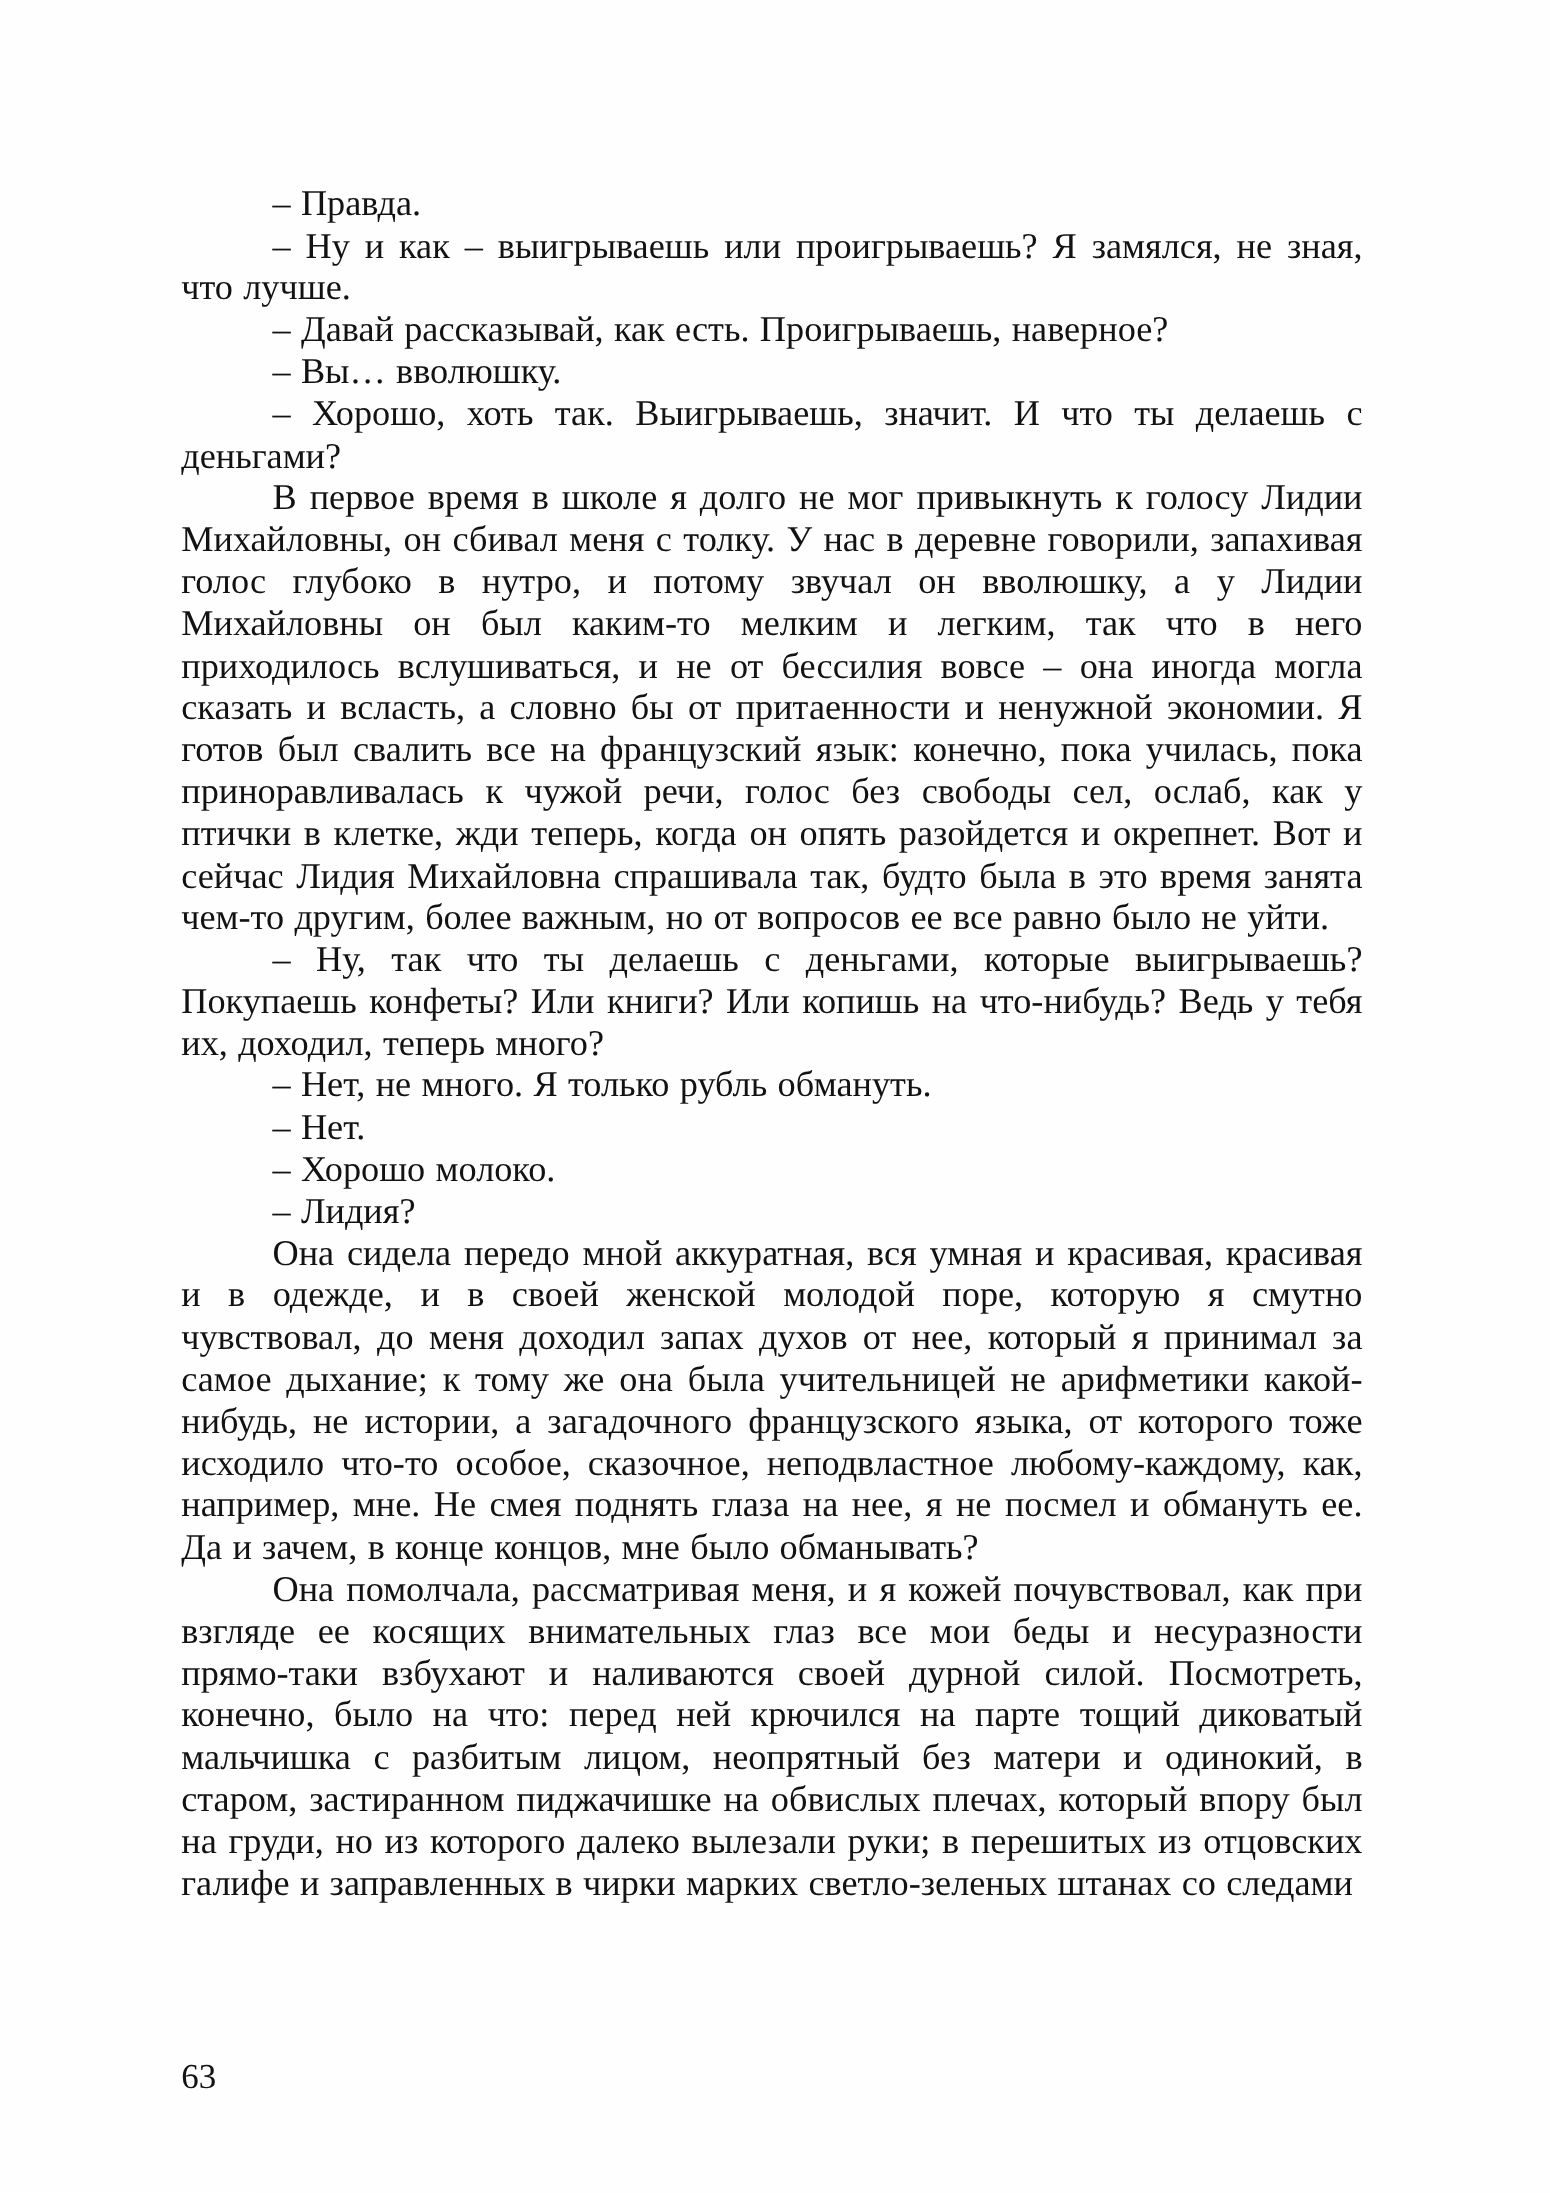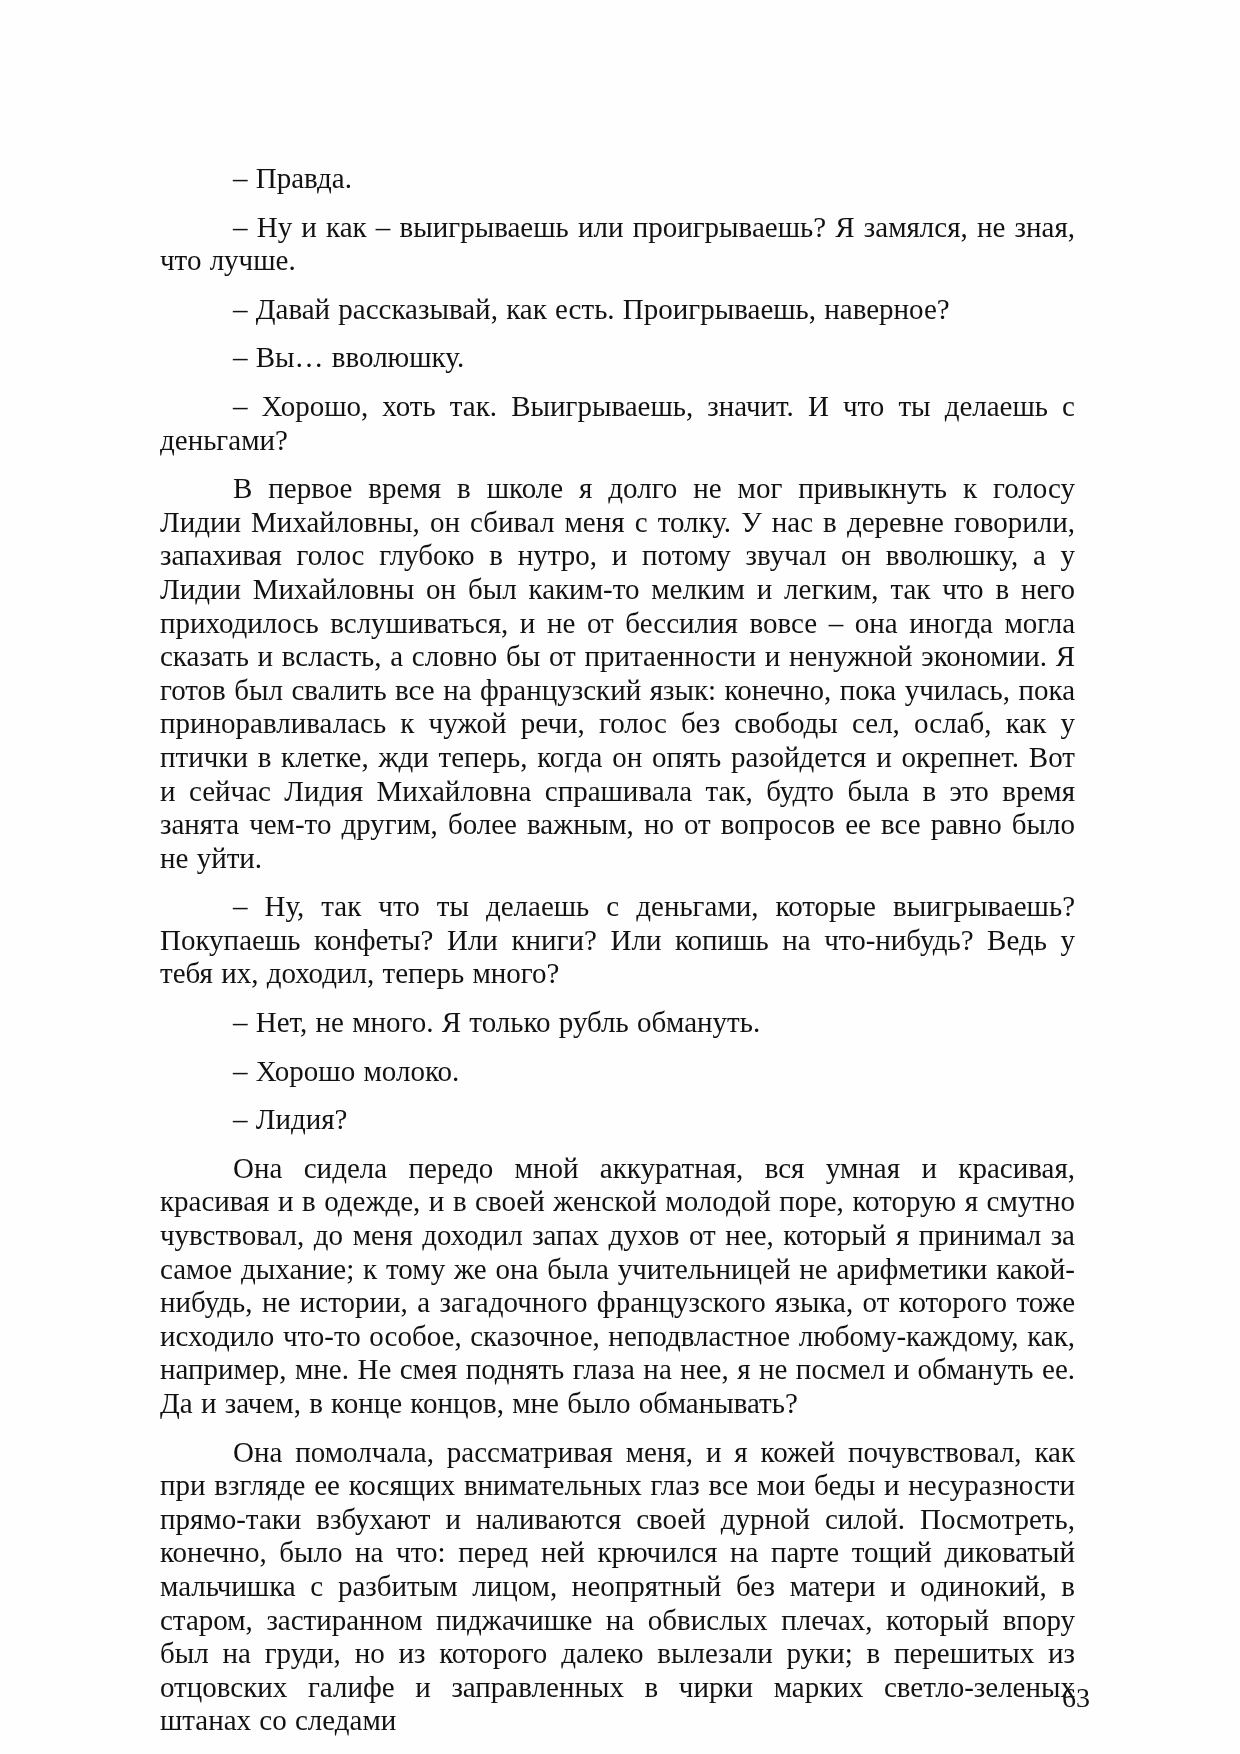--- a/index.html
+++ b/index.html
@@ -12,51 +12,51 @@
     width: 1240px;
     height: 1754px;
     background: #fffefe;
     box-sizing: border-box;
     padding: 147px 150px 0 145px;
     overflow: hidden;
     font-family: "Liberation Serif", "DejaVu Serif", serif;
     color: #121212;
   }
   .body-text p {
-    margin: 15px;
+    margin: 0;
     padding: 0;
     font-size: 29px;
     line-height: 33.6px;
     text-align: justify;
     text-indent: 73px;
     word-spacing: 1px;
   }
   .page-number {
     position: absolute;
     left: 145px;
     right: 150px;
     top: 1645px;
-    text-align: right;
+    text-align: left;
     font-size: 28px;
     line-height: 34px;
-    margin-top: 36px;
   }
 </style>
 </head>
 <body>
 
 <div class="page">
   <div class="body-text">
     <p>– Правда.</p>
     <p>– Ну и как – выигрываешь или проигрываешь? Я замялся, не зная, что лучше.</p>
     <p>– Давай рассказывай, как есть. Проигрываешь, наверное?</p>
     <p>– Вы… вволюшку.</p>
     <p>– Хорошо, хоть так. Выигрываешь, значит. И что ты делаешь с деньгами?</p>
     <p>В первое время в школе я долго не мог привыкнуть к голосу Лидии Михайловны, он сбивал меня с толку. У нас в деревне говорили, запахивая голос глубоко в нутро, и потому звучал он вволюшку, а у Лидии Михайловны он был каким-то мелким и легким, так что в него приходилось вслушиваться, и не от бессилия вовсе – она иногда могла сказать и всласть, а словно бы от притаенности и ненужной экономии. Я готов был свалить все на французский язык: конечно, пока училась, пока приноравливалась к чужой речи, голос без свободы сел, ослаб, как у птички в клетке, жди теперь, когда он опять разойдется и окрепнет. Вот и сейчас Лидия Михайловна спрашивала так, будто была в это время занята чем-то другим, более важным, но от вопросов ее все равно было не уйти.</p>
     <p>– Ну, так что ты делаешь с деньгами, которые выигрываешь? Покупаешь конфеты? Или книги? Или копишь на что-нибудь? Ведь у тебя их, доходил, теперь много?</p>
     <p>– Нет, не много. Я только рубль обмануть.</p>
+    <p>– Нет.</p>
     <p>– Хорошо молоко.</p>
     <p>– Лидия?</p>
     <p>Она сидела передо мной аккуратная, вся умная и красивая, красивая и в одежде, и в своей женской молодой поре, которую я смутно чувствовал, до меня доходил запах духов от нее, который я принимал за самое дыхание; к тому же она была учительницей не арифметики какой-нибудь, не истории, а загадочного французского языка, от которого тоже исходило что-то особое, сказочное, неподвластное любому-каждому, как, например, мне. Не смея поднять глаза на нее, я не посмел и обмануть ее. Да и зачем, в конце концов, мне было обманывать?</p>
     <p>Она помолчала, рассматривая меня, и я кожей почувствовал, как при взгляде ее косящих внимательных глаз все мои беды и несуразности прямо-таки взбухают и наливаются своей дурной силой. Посмотреть, конечно, было на что: перед ней крючился на парте тощий диковатый мальчишка с разбитым лицом, неопрятный без матери и одинокий, в старом, застиранном пиджачишке на обвислых плечах, который впору был на груди, но из которого далеко вылезали руки; в перешитых из отцовских галифе и заправленных в чирки марких светло-зеленых штанах со следами</p>
   </div>
   <div class="page-number">63</div>
 </div>
 
 </body></html>

